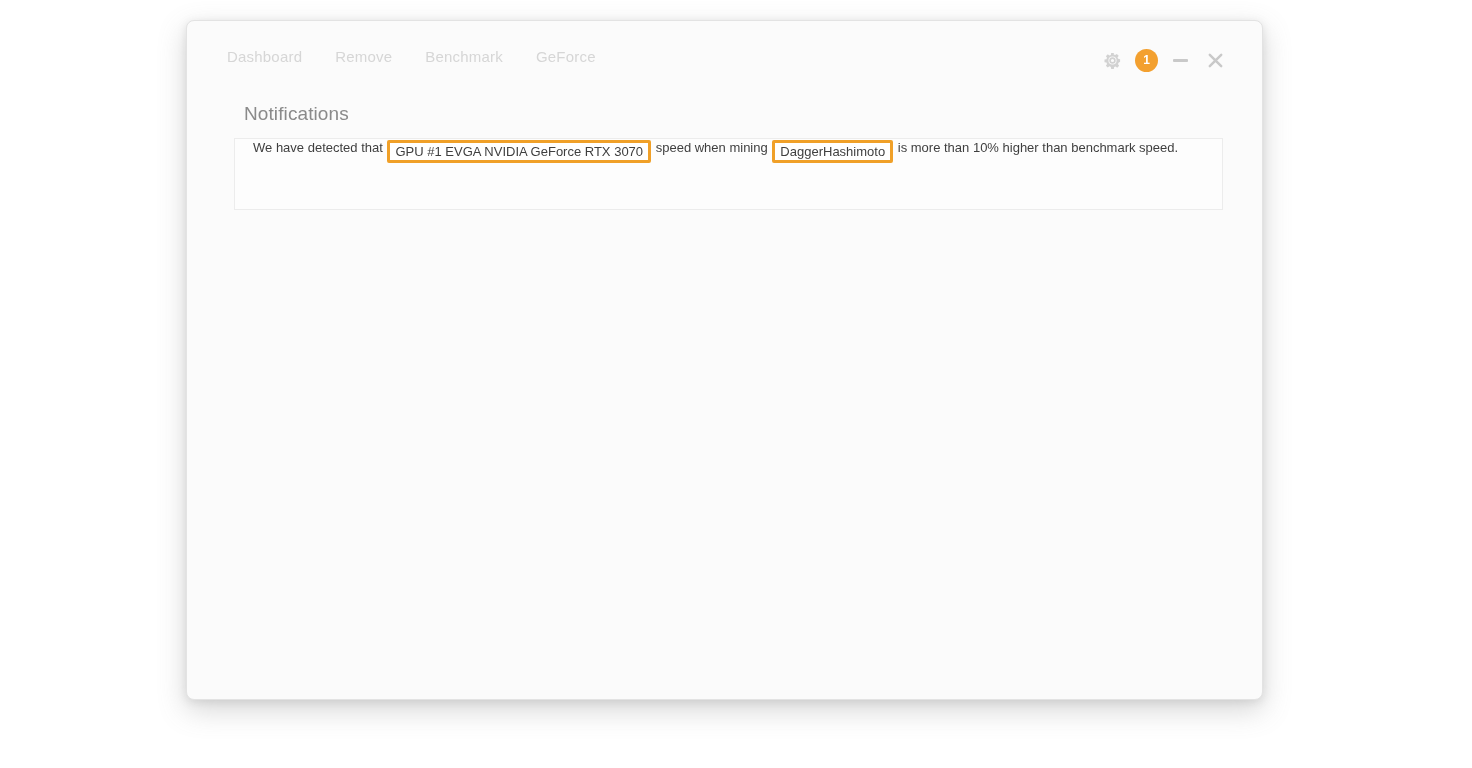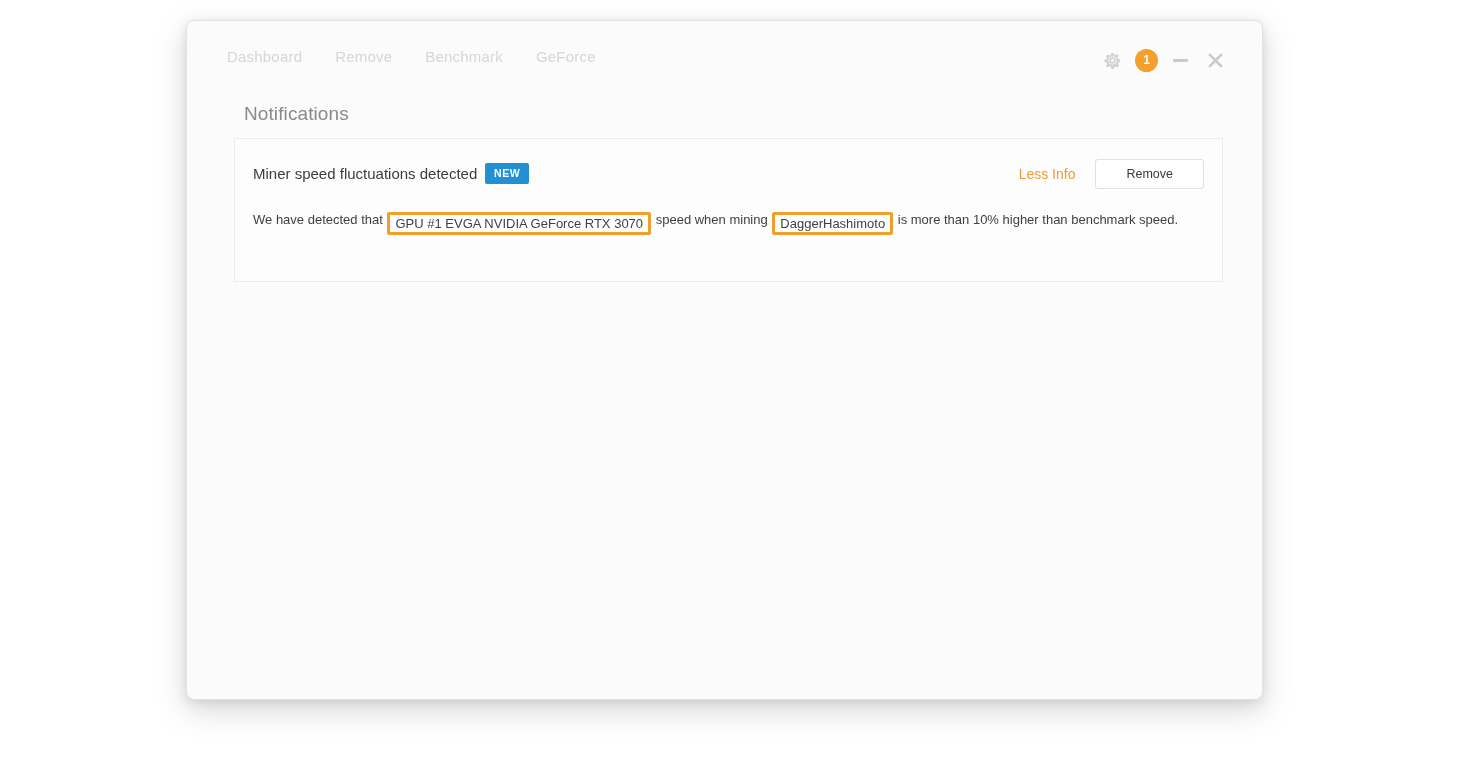--- a/index.html
+++ b/index.html
@@ -223,29 +223,20 @@
         </svg>
       </div>
 
     </div>
   </div>
 
   <div id="page-title">Notifications</div>
 
   <div id="notification-card">
 
-    <div id="card-header">
-      <div id="card-title">Miner speed fluctuations detected</div>
-      <div id="new-badge">NEW</div>
-
-      <div id="card-actions">
-        <div id="less-info-link">Less Info</div>
-        <button id="remove-button">Remove</button>
-      </div>
-    </div>
 
     <div id="card-body">
       <div class="body-line" id="body-line-1">
         <span>We have detected that</span>
         <span class="highlight-box">GPU #1 EVGA NVIDIA GeForce RTX 3070</span>
         <span>speed when mining</span>
         <span class="highlight-box">DaggerHashimoto</span>
         <span>is more than 10% higher than benchmark speed.</span>
       </div>
     </div>

